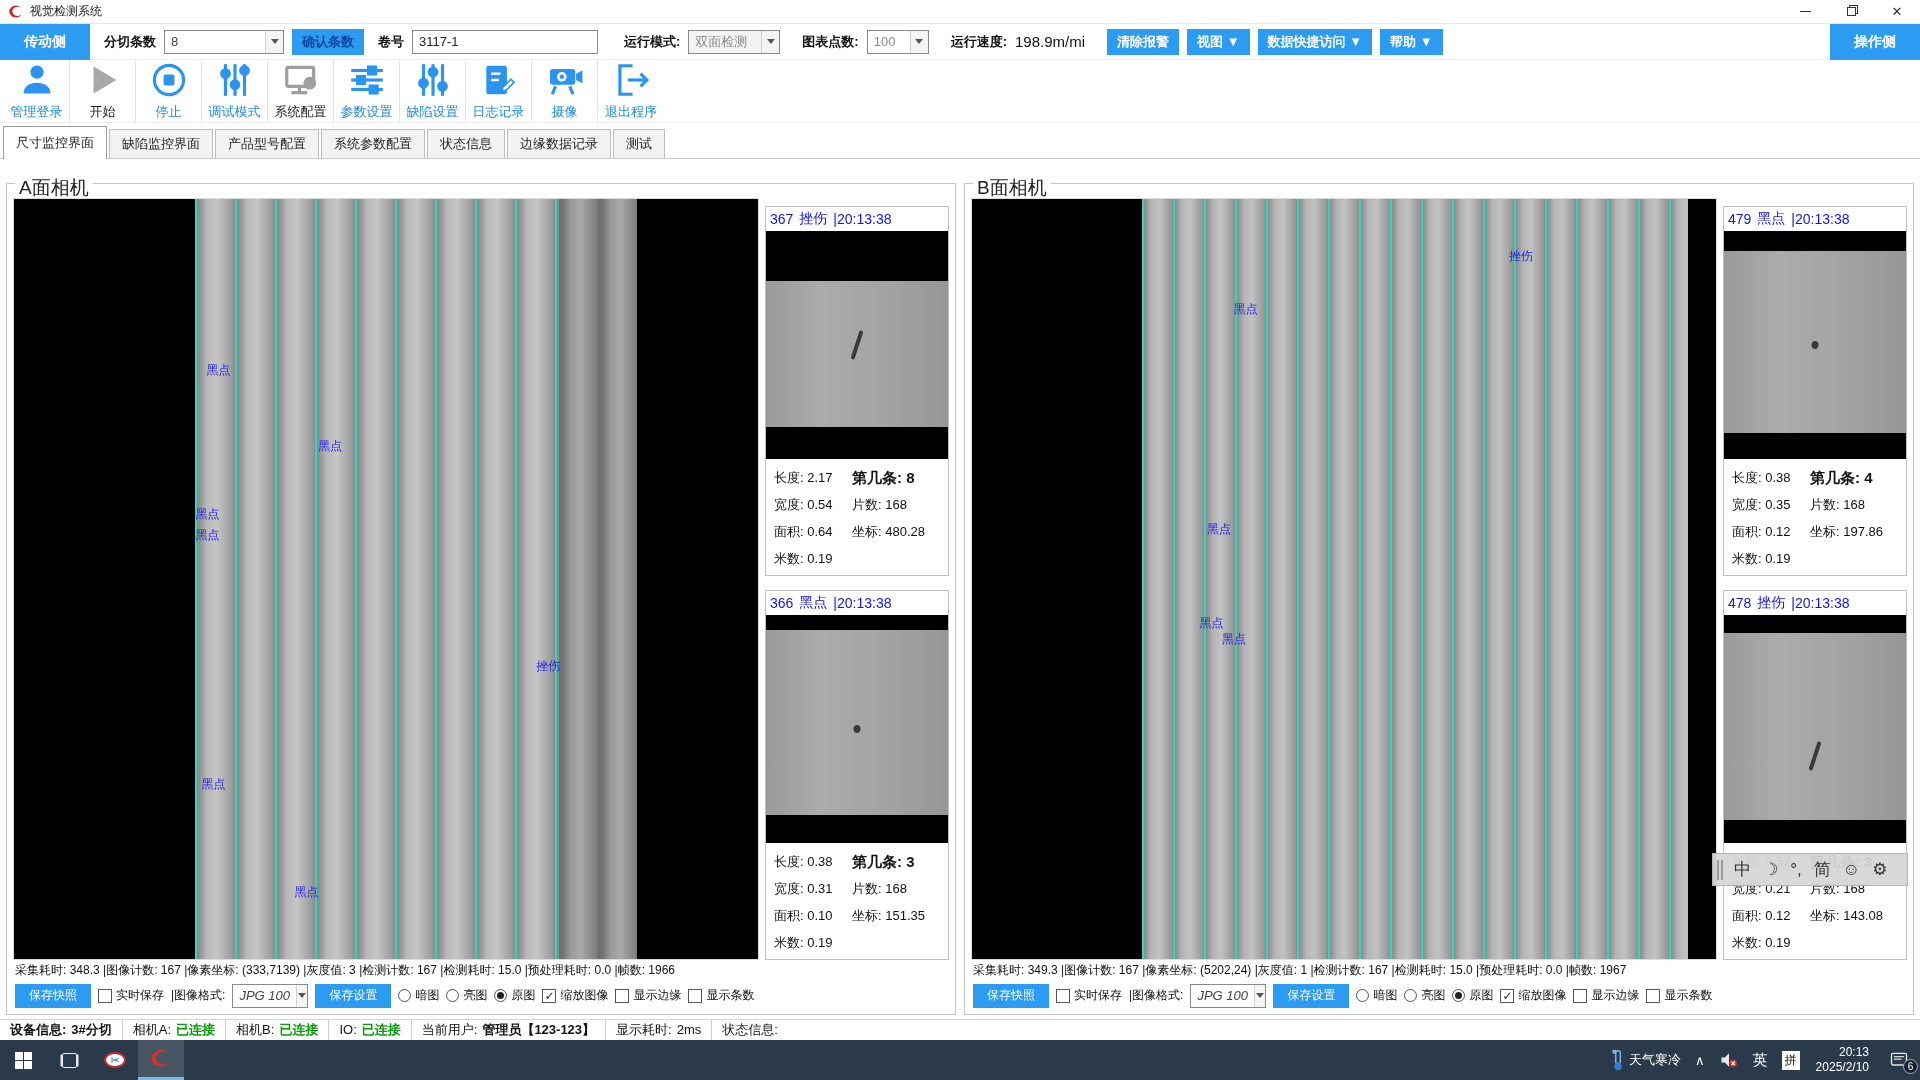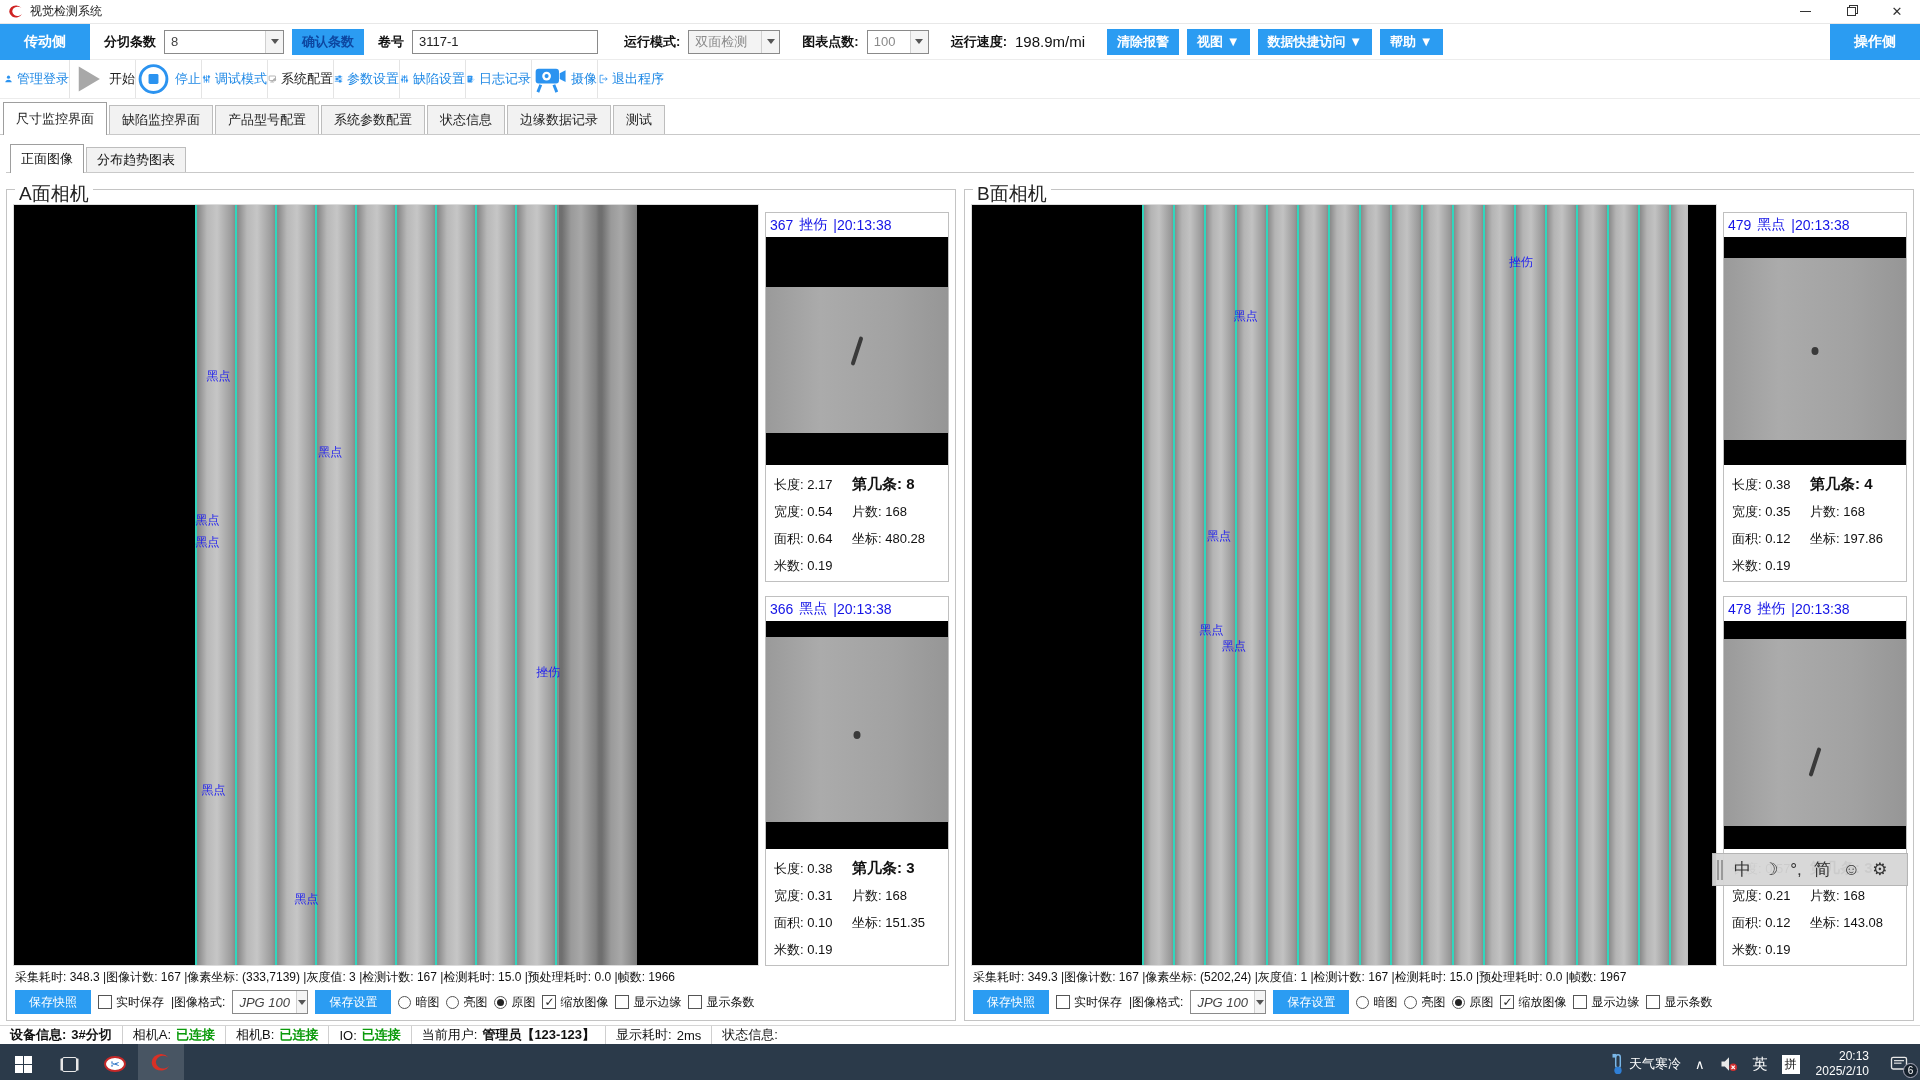--- a/index.html
+++ b/index.html
@@ -25,21 +25,21 @@
   .combo .val { padding:0 6px; flex:1; white-space:nowrap; }
   .combo .arrow-box { width:18px; height:100%; border-left:1px solid #d0d0d0; background:#f4f4f4; display:flex; align-items:center; justify-content:center; }
   .caret-down { width:0; height:0; border-left:4px solid transparent; border-right:4px solid transparent; border-top:5px solid #555; }
   .combo.disabled { background:#f3f3f3; color:#8a8a8a; }
   .input-box { height:24px; border:1px solid #8a8a8a; font-size:13px; padding:0 6px; color:#222; }
   .speed-val { font-size:15px; color:#111; white-space:nowrap; }
   .confirm-btn { color:#0d47a1; font-weight:bold; }
 
   
   .icon-toolbar { height:82px; display:flex; align-items:stretch; background:#fff; border-bottom:1px solid #ececec; padding-left:4px; }
-  .tool-item { width:66px; display:flex; align-items:center; justify-content:center; gap:4px; border-right:1px solid #e4e4e4; cursor:default; }
+  .tool-item { width:66px; display:flex; flex-direction:column; align-items:center; justify-content:center; gap:4px; border-right:1px solid #e4e4e4; cursor:default; }
   .tool-item svg { width:38px; height:38px; }
   .tool-item .tlabel { font-size:13px; color:#1e88e5; white-space:nowrap; }
   .tool-item .tlabel.dark { color:#222; }
 
   
   .main-tabs { height:36px; display:flex; align-items:flex-end; background:#fff; padding-left:3px; border-bottom:1px solid #c9c9c9; }
   .tab { height:29px; padding:0 12px; display:flex; align-items:center; font-size:13px; background:#f2f2f2; border:1px solid #bdbdbd; border-bottom:none; margin-right:2px; color:#222;margin-top:7px; }
   .tab.active { height:33px; background:#fff; border-color:#9e9e9e; position:relative; top:1px; }
 
   
@@ -276,24 +276,20 @@
     <div class="tab active">尺寸监控界面</div>
     <div class="tab">缺陷监控界面</div>
     <div class="tab">产品型号配置</div>
     <div class="tab">系统参数配置</div>
     <div class="tab">状态信息</div>
     <div class="tab">边缘数据记录</div>
     <div class="tab">测试</div>
   </div>
 
   <div class="content">
-    <div class="sub-tabs">
-      <div class="sub-tab active">正面图像</div>
-      <div class="sub-tab">分布趋势图表</div>
-    </div>
 
     <div class="panels-row">
 
       <div class="groupbox">
         <span class="group-caption">A面相机</span>
         <div class="cam-row">
           <div class="camera-view cam-a">
             <div class="strips strips-main"></div>
             <div class="strips strips-faint"></div>
           <span class="defect-label" style="left: 27.5%; top: 22.5%;">黑点</span>

